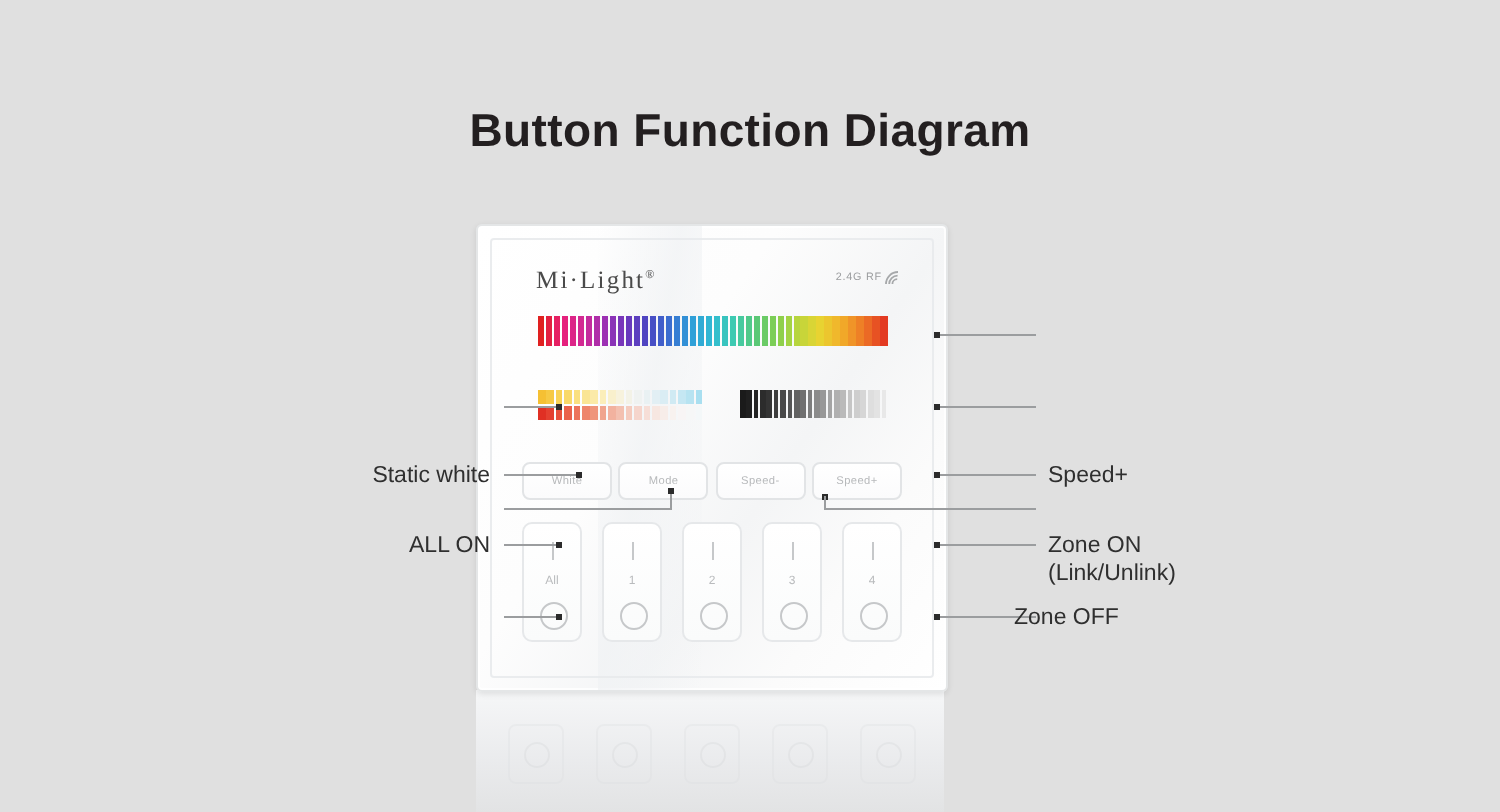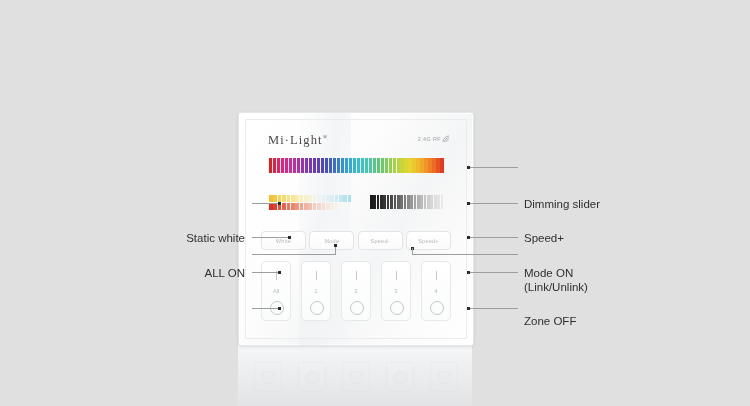--- a/index.html
+++ b/index.html
@@ -96,20 +96,21 @@
   .lbl-r{text-align:left;}
   .lead{position:absolute;height:1px;background:#9b9d9f;}
   .dot{position:absolute;width:3px;height:3px;background:#2b2b2b;}
   .leadv{position:absolute;width:1px;background:#9b9d9f;}
 </style>
 </head>
 <body>
 
 <div id="stage">
 
+  <div class="title">Button Function Diagram</div>
 
   <div class="panel-wrap">
     <div class="reflection"></div>
     <div class="refl-keys">
       <div class="refl-key">
           <div class="o"></div>
         </div>
       <div class="refl-key">
           <div class="o"></div>
         </div>
@@ -313,32 +314,31 @@
   <div class="dot" style="left:278px;top:271px;"></div>
 
   <div class="lead" style="left:252px;top:308px;width:28px;"></div>
   <div class="dot" style="left:278px;top:307px;"></div>
 
   <div class="dot" style="left:467px;top:166px;"></div>
   <div class="lead" style="left:470px;top:167px;width:48px;"></div>
 
   <div class="dot" style="left:467px;top:202px;"></div>
   <div class="lead" style="left:470px;top:203px;width:48px;"></div>
-  <div class="lbl-r" style="left:524px;top:197px;width:170px;">Dimming slider</div>
 
   <div class="dot" style="left:467px;top:236px;"></div>
   <div class="lead" style="left:470px;top:237px;width:48px;"></div>
   <div class="lbl-r" style="left:524px;top:231px;width:150px;">Speed+</div>
 
   <div class="dot" style="left:411px;top:247px;"></div>
   <div class="leadv" style="left:412px;top:248px;height:7px;"></div>
   <div class="lead" style="left:412px;top:254px;width:106px;"></div>
 
   <div class="dot" style="left:467px;top:271px;"></div>
   <div class="lead" style="left:470px;top:272px;width:48px;"></div>
-  <div class="lbl-r" style="left:524px;top:266px;width:170px;">Mode ON
+  <div class="lbl-r" style="left:524px;top:266px;width:170px;">Zone ON
 (Link/Unlink)</div>
 
   <div class="dot" style="left:467px;top:307px;"></div>
   <div class="lead" style="left:470px;top:308px;width:48px;"></div>
-  <div class="lbl-r" style="left:524px;top:302px;width:160px;margin-top:12px;">Zone OFF</div>
+  <div class="lbl-r" style="left:507px;top:302px;width:160px;">Zone OFF</div>
 
 </div>
 
 </body></html>

